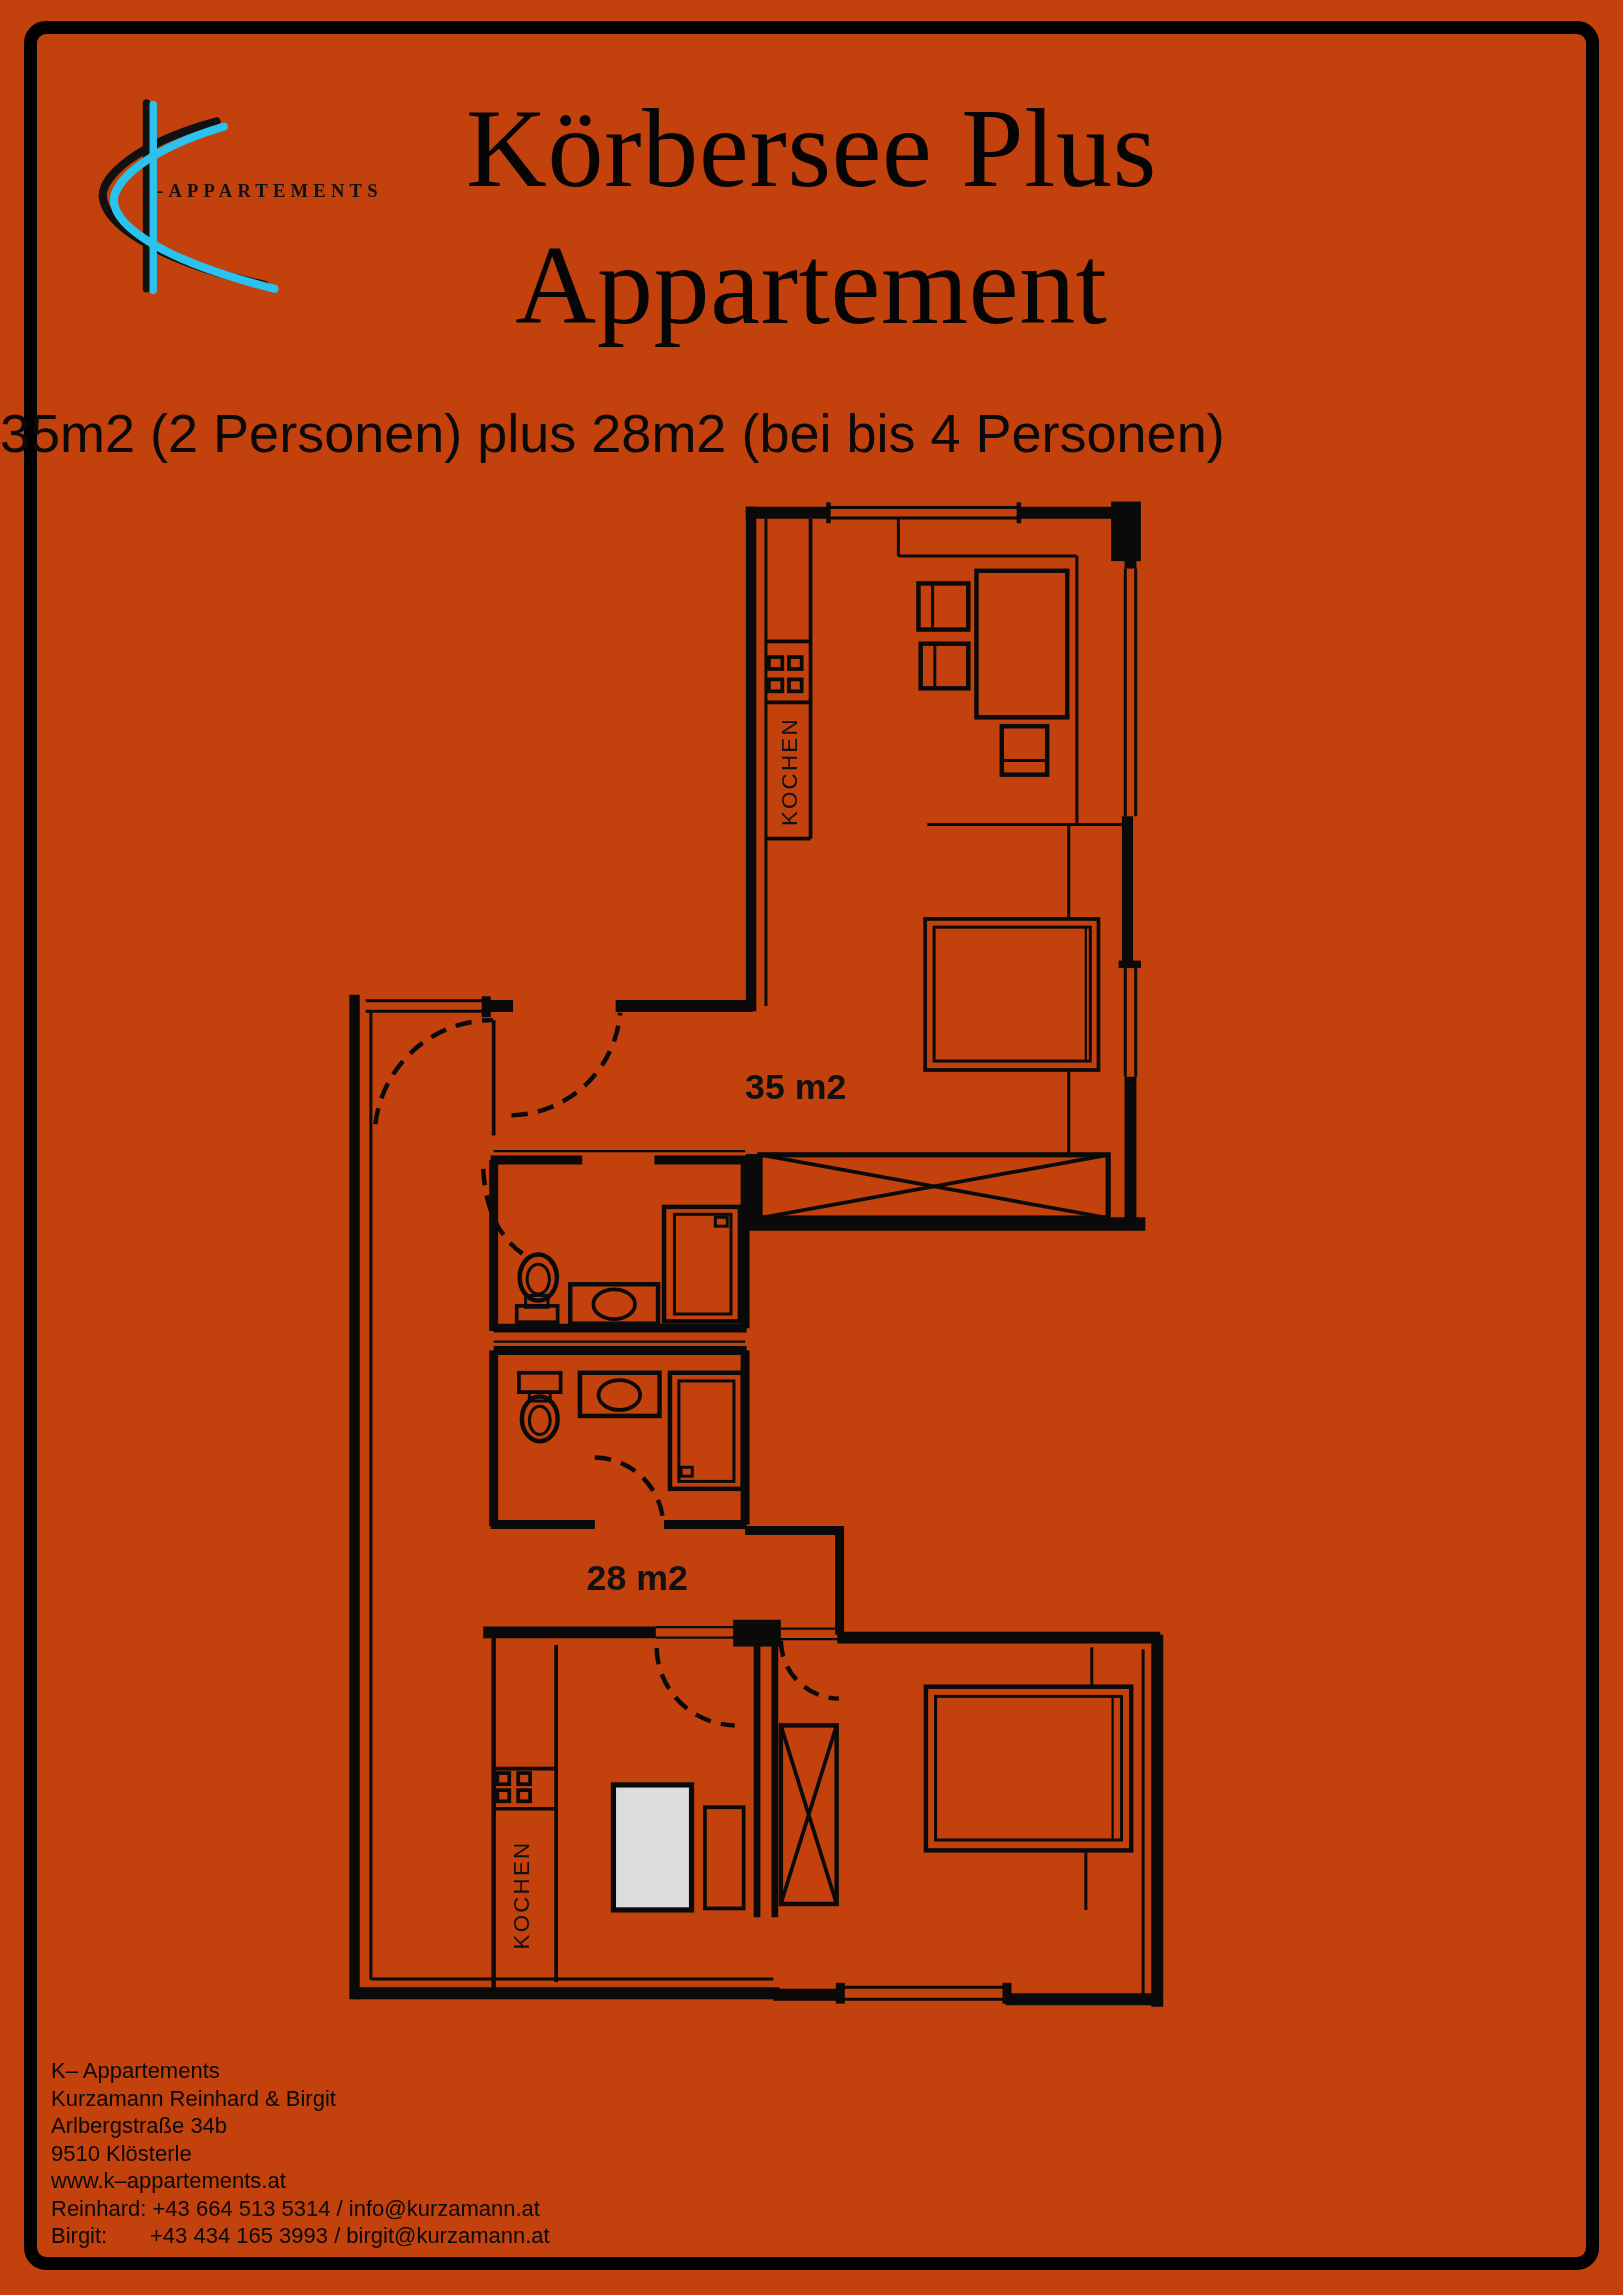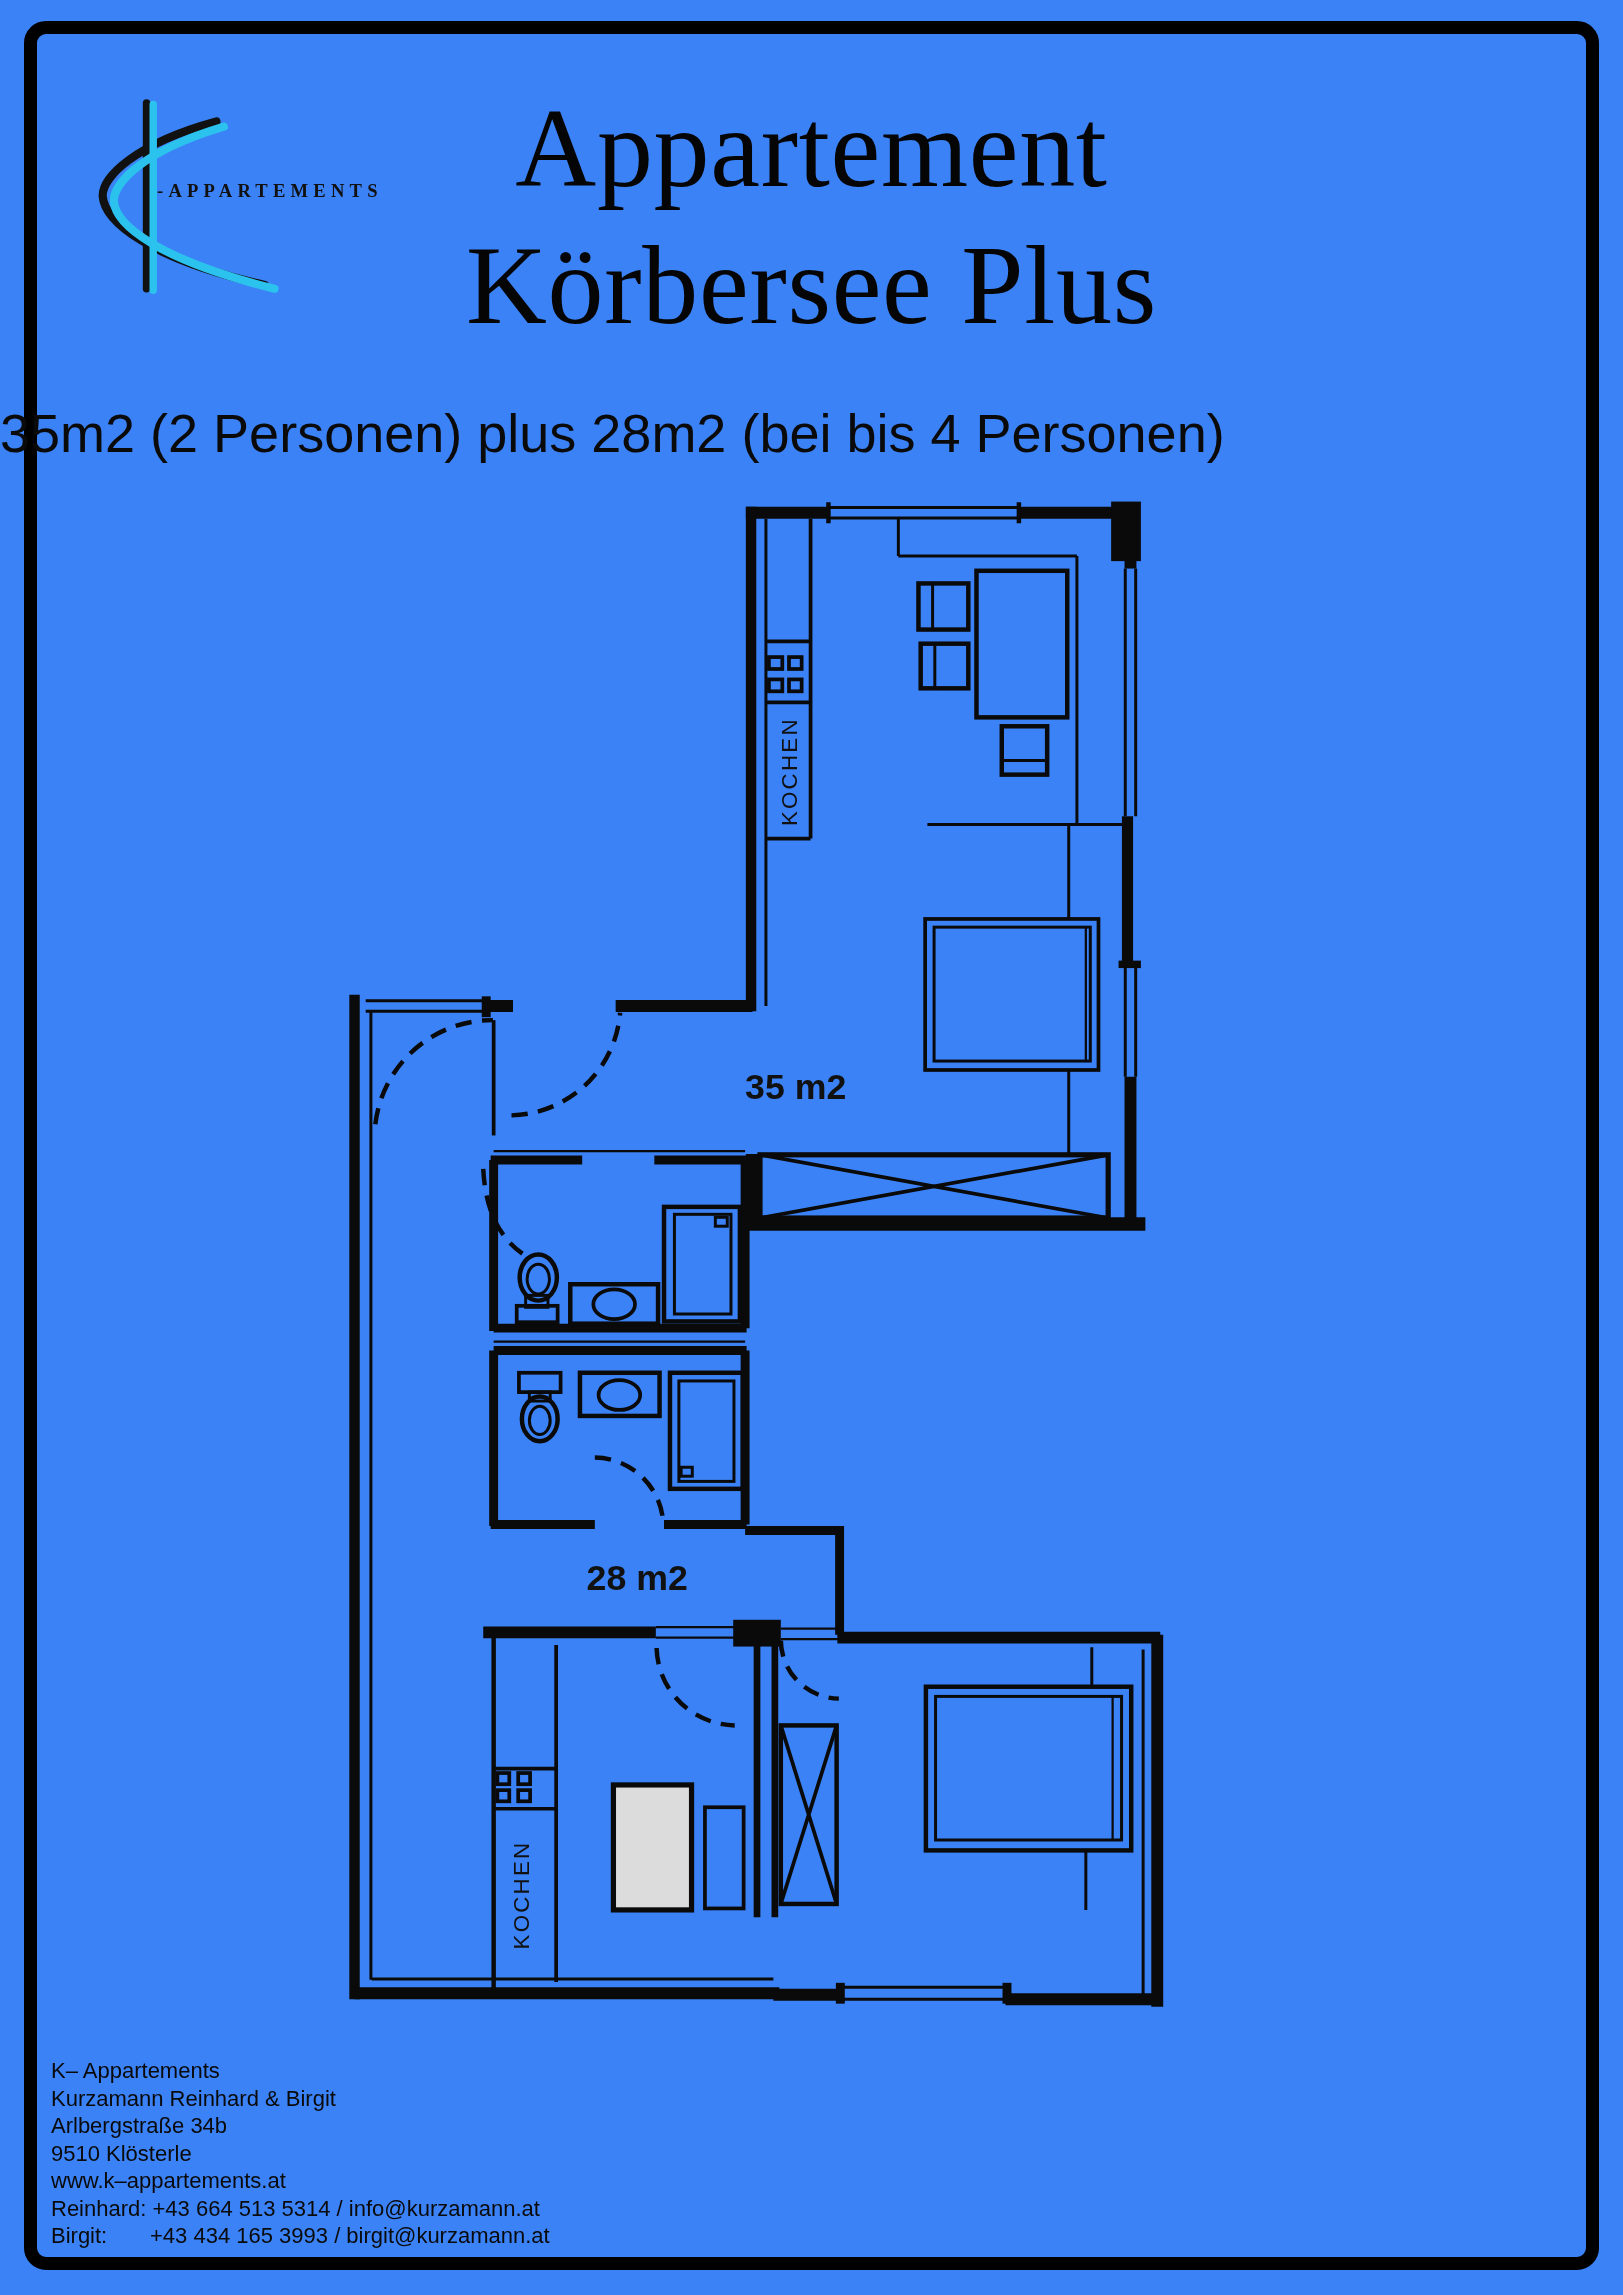--- a/index.html
+++ b/index.html
@@ -1,19 +1,19 @@
 <!DOCTYPE html>
 <html style="font-size:12px"><head>
 <meta charset="utf-8">
 <style>
   html,body{margin:0;padding:0;background:#888;}
   .page{
     position:relative;
     width:1623px;height:2295px;
-    background:#3b82f6;
+    background:#c2410c;
     font-family:"Liberation Sans", sans-serif;
     overflow:hidden;
   }
   .page-border{
     position:absolute;left:24px;top:21px;right:24px;bottom:25px;
     border:13.4px solid #000;border-radius:22px;
     pointer-events:none;
   }
   .logo{position:absolute;left:86px;top:88px;width:350px;height:223px;}
   .logo svg{position:absolute;left:0;top:0;}
@@ -52,22 +52,22 @@
     <svg width="350" height="223" viewBox="0 0 470 300">
       <path d="M175,45 C65,75 22,120 22,145 C24,180 85,230 240,265" fill="none" stroke="#111" stroke-width="11" stroke-linecap="round"></path>
       <path d="M81,20 V270" fill="none" stroke="#111" stroke-width="10" stroke-linecap="round"></path>
       <path d="M185,52 C75,85 37,128 37,152 C39,185 100,232 253,270" fill="none" stroke="#2bc3ee" stroke-width="11" stroke-linecap="round"></path>
       <path d="M90,22 V272" fill="none" stroke="#2bc3ee" stroke-width="10" stroke-linecap="round"></path>
     </svg>
     <span class="brand">-Appartements</span>
   </div>
 
   <div class="title">
+    <div>Körbersee Plus</div>
     <div>Appartement</div>
-    <div>Körbersee Plus</div>
   </div>
   <div class="subtitle">35m2 (2 Personen) plus 28m2 (bei bis 4 Personen)</div>
 
   <svg class="plan" width="863" height="1540" viewBox="440 650 1160 2070">
 
     <g stroke="#0a0a0a" fill="none">
 
       <path d="M1003,690 H1114 M1370,690 H1532" stroke-width="16"></path>
       <rect x="1494" y="675" width="40" height="80" fill="#0a0a0a" stroke="none"></rect>
 

